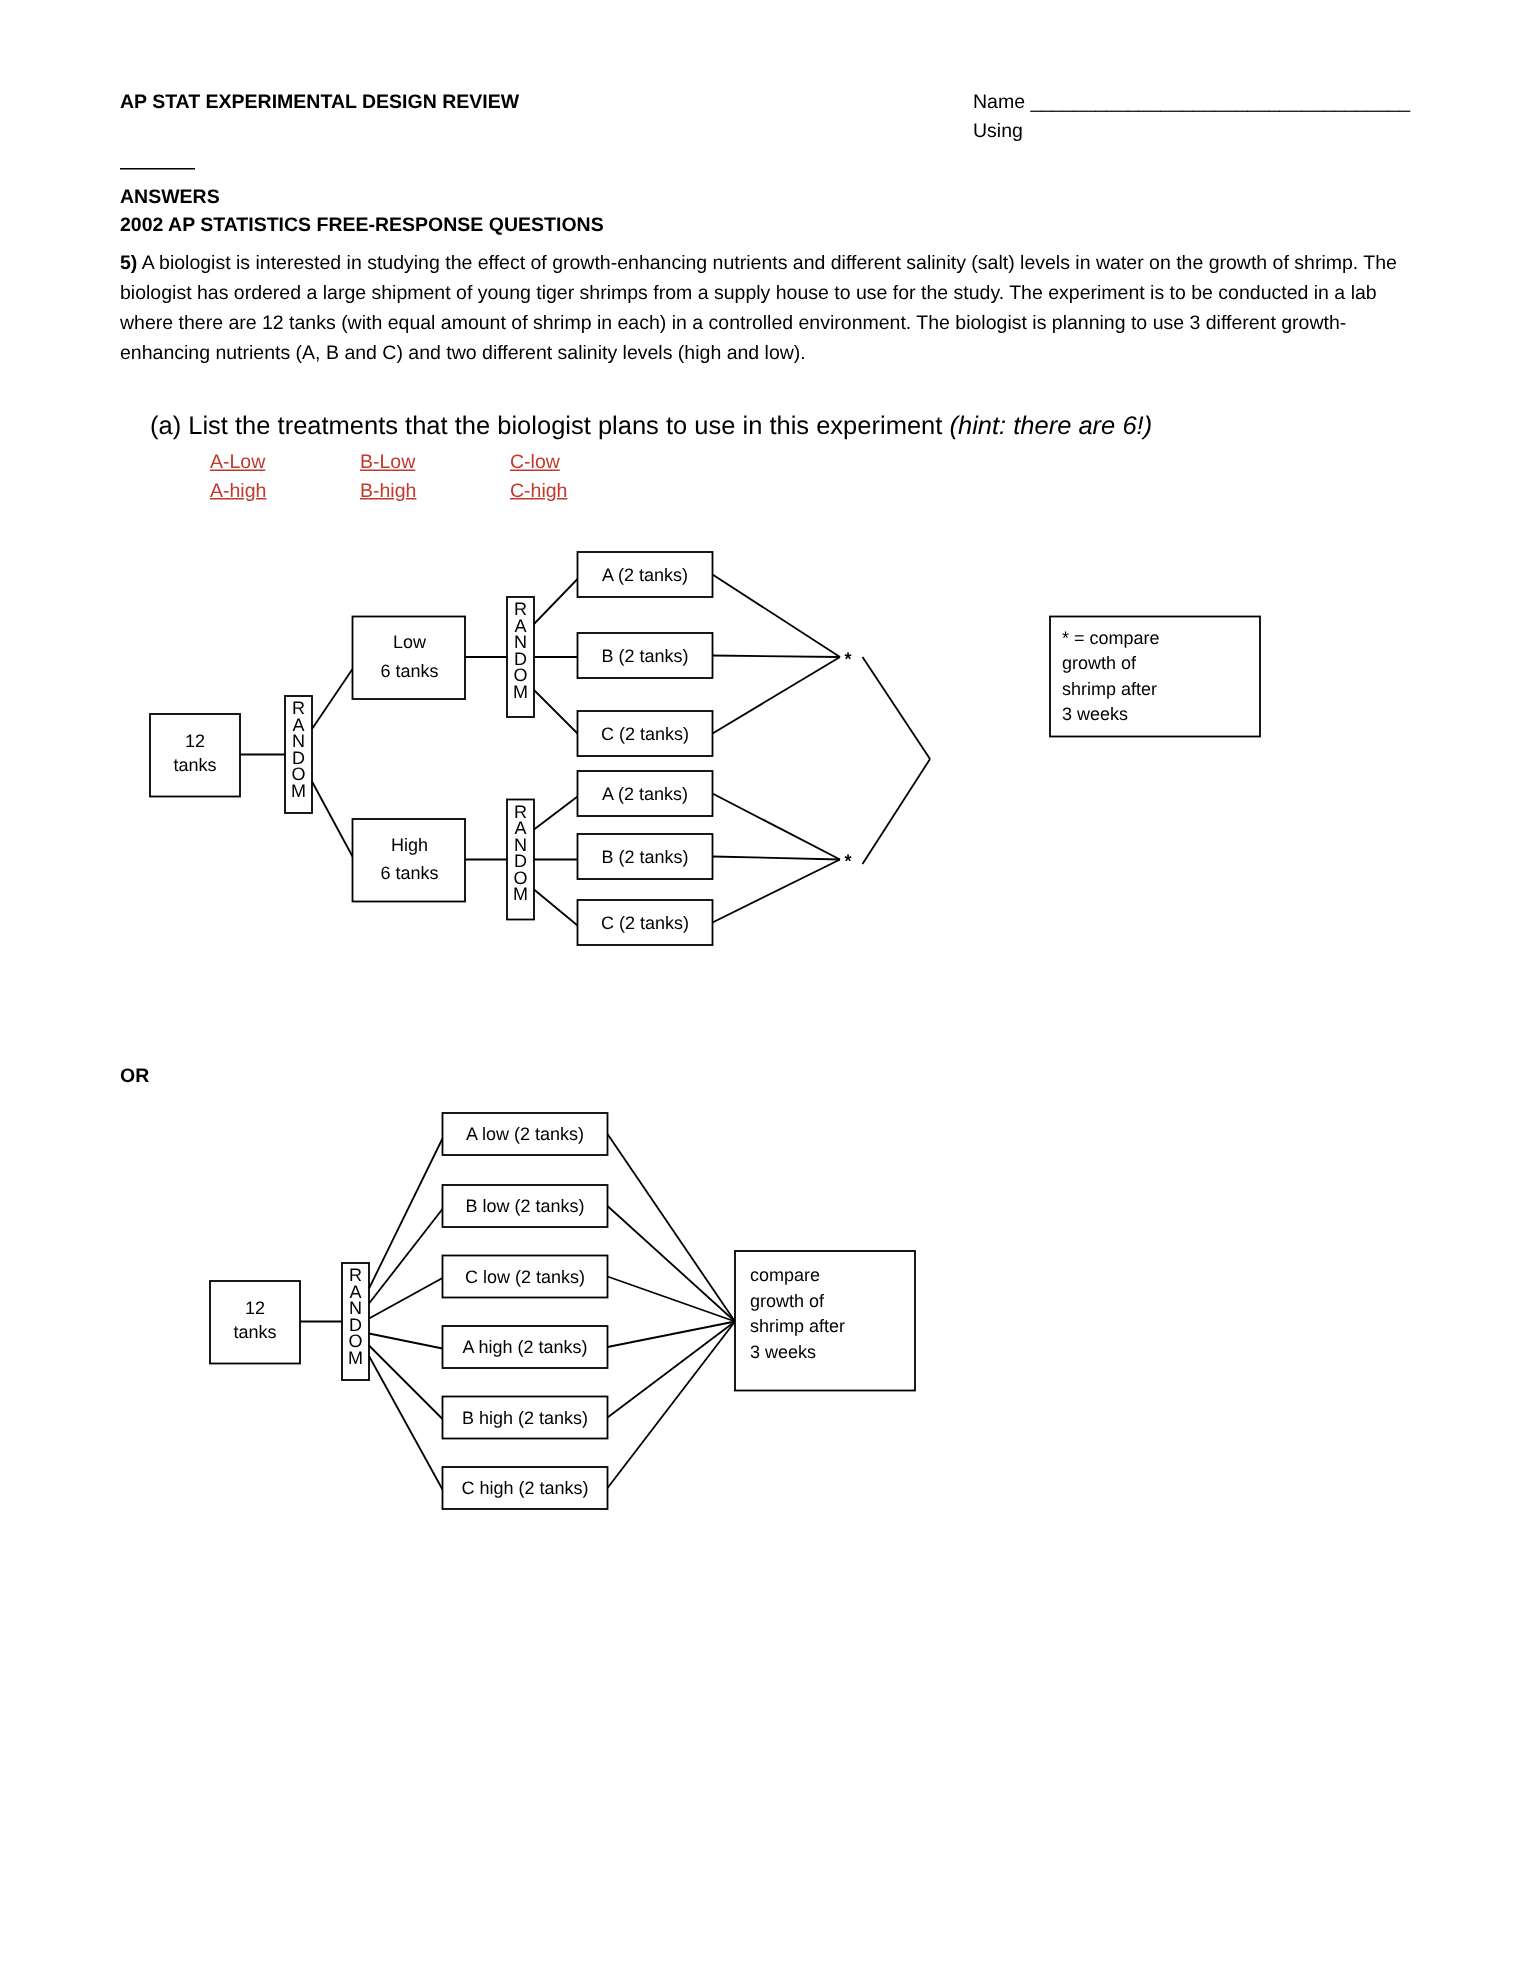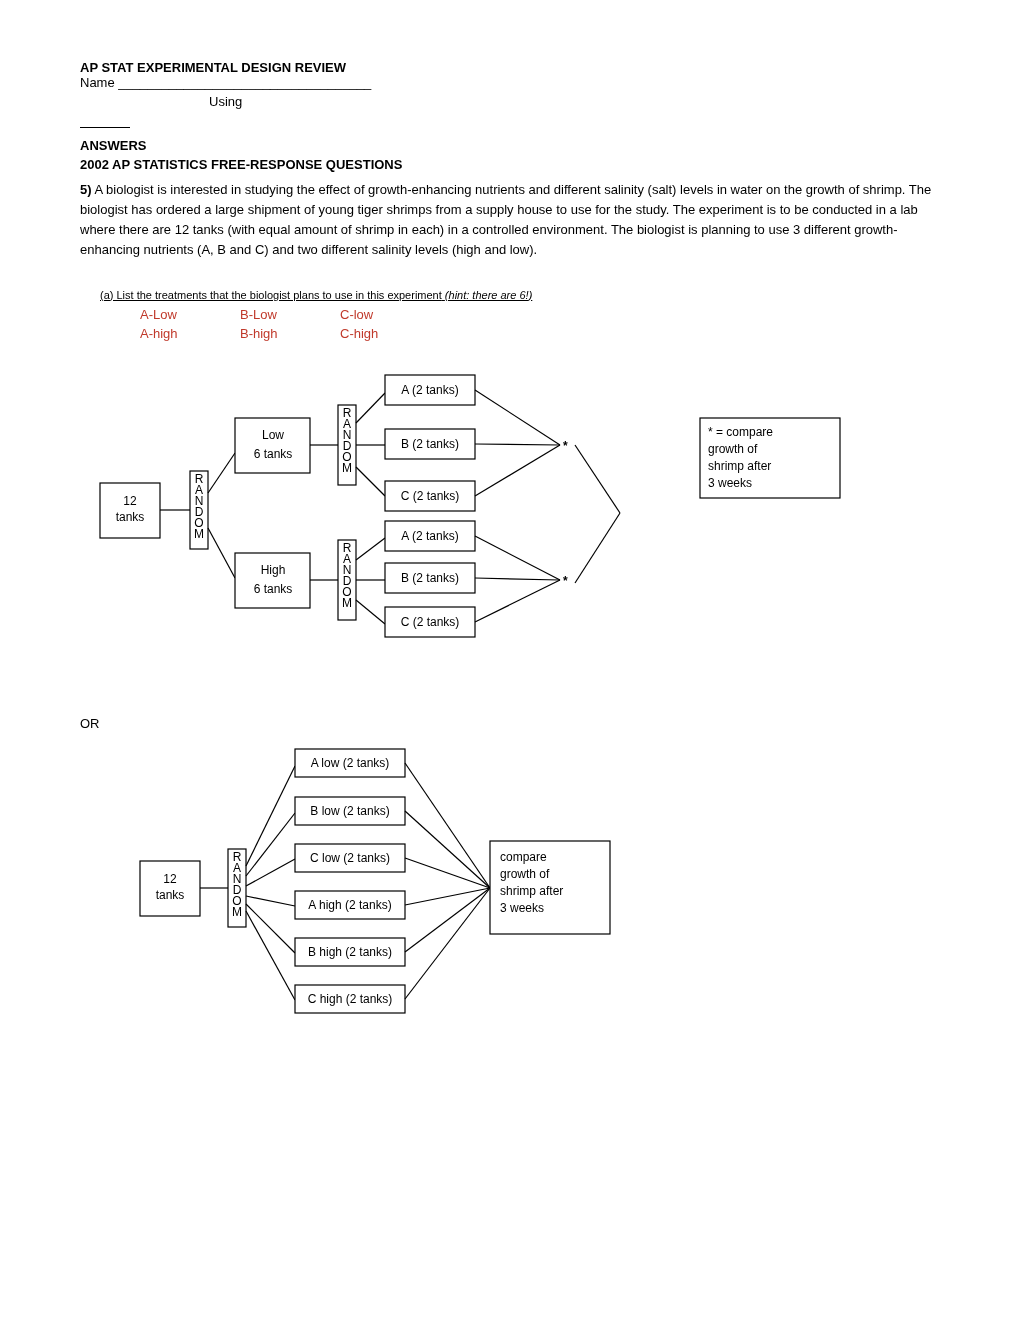--- a/index.html
+++ b/index.html
@@ -10,21 +10,20 @@
       color: #000;
       width: 1020px;
       min-height: 1320px;
       padding: 60px 80px 60px 80px;
     }
     .header-row {
       display: flex;
       justify-content: space-between;
       align-items: flex-start;
       margin-bottom: 4px;
-      flex-direction: column;
     }
     .header-title {
       font-weight: bold;
       font-size: 13px;
     }
     .underline-blank {
       border-bottom: 1px solid #000;
       width: 50px;
       margin-top: 18px;
       margin-bottom: 6px;
@@ -45,40 +44,40 @@
       line-height: 1.55;
       margin-bottom: 28px;
     }
     .problem-text strong {
       font-weight: bold;
     }
     .part {
       margin-bottom: 22px;
     }
     .part-label {
-      font-size: 11px;
+      font-size: 17px;
       margin-bottom: 6px;
       padding-left: 20px;
-      text-decoration: underline;
     }
     .part-label em {
       font-style: italic;
     }
     .treatments-grid {
       display: grid;
       grid-template-columns: 100px 100px 100px;
       gap: 4px 0;
       padding-left: 60px;
       margin-top: 6px;
       margin-bottom: 10px;
     }
     .treatment-cell {
       font-size: 13px;
       color: #c0392b;
       font-weight: normal;
+      text-decoration: underline;
     }
     
     .diagram-container {
       position: relative;
       width: 100%;
       margin-top: 10px;
     }
     svg text {
       font-family: Arial, sans-serif;
       font-size: 12px;
@@ -88,21 +87,21 @@
       font-weight: normal;
       margin-top: 30px;
       margin-bottom: 10px;
     }
   </style>
 </head>
 <body>
 
 <div class="header-row">
   <div class="header-title">AP STAT EXPERIMENTAL DESIGN REVIEW</div>
-  <div style="text-align:center;">
+  <div style="text-align:left;">
     <div style="font-size:13px;">Name ___________________________________</div>
     <div style="font-size:13px; margin-top:4px;">Using</div>
   </div>
 </div>
 
 <div class="underline-blank"></div>
 
 <div class="answers-label">ANSWERS</div>
 <div class="section-title">2002 AP STATISTICS FREE-RESPONSE QUESTIONS</div>
 
@@ -213,21 +212,21 @@
       <line x1="495" y1="220" x2="540" y2="150" stroke="black" stroke-width="1.2"></line>
 
       <rect x="620" y="55" width="140" height="80" fill="white" stroke="black" stroke-width="1.2"></rect>
       <text x="628" y="73" font-size="12">* = compare</text>
       <text x="628" y="90" font-size="12">growth of</text>
       <text x="628" y="107" font-size="12">shrimp after</text>
       <text x="628" y="124" font-size="12">3 weeks</text>
     </svg>
   </div>
 
-  <div class="or-label" style="margin-top:20px; margin-left:0;">OR</div>
+  <div class="or-label" style="margin-top:20px; margin-left:0;font-weight:bold;">OR</div>
 
   <div class="diagram-container">
     <svg width="760" height="320">
 
       <rect x="60" y="120" width="60" height="55" fill="white" stroke="black" stroke-width="1.2"></rect>
       <text x="90" y="142" text-anchor="middle" font-size="13">12</text>
       <text x="90" y="158" text-anchor="middle" font-size="13">tanks</text>
 
       <line x1="120" y1="147" x2="148" y2="147" stroke="black" stroke-width="1.2"></line>
 

